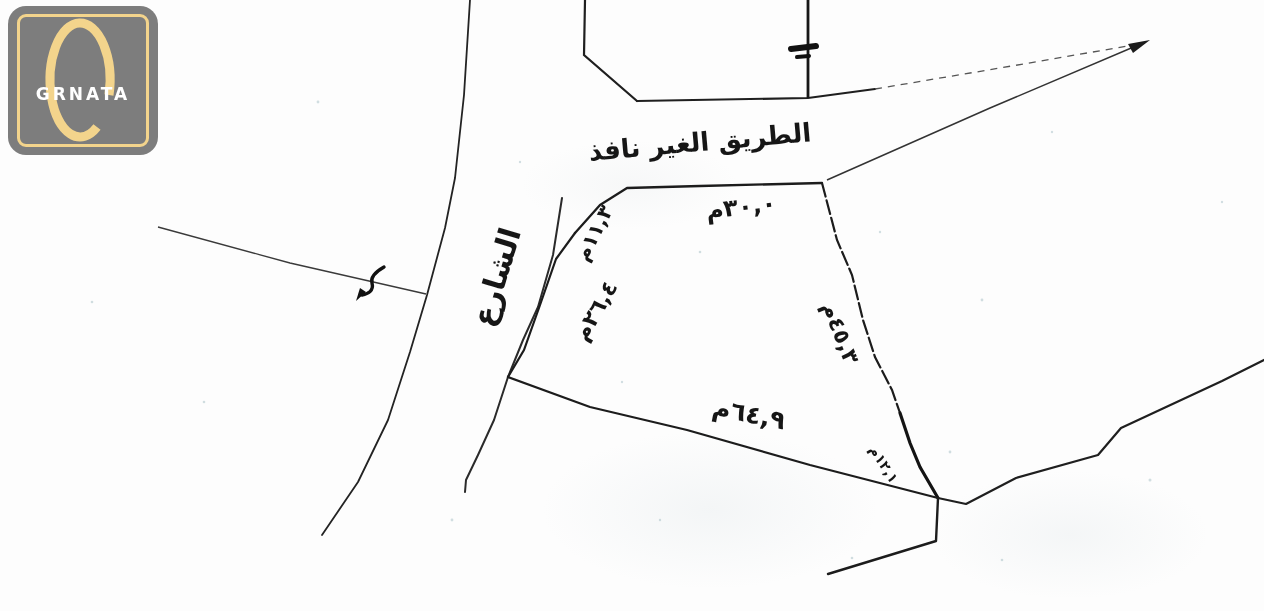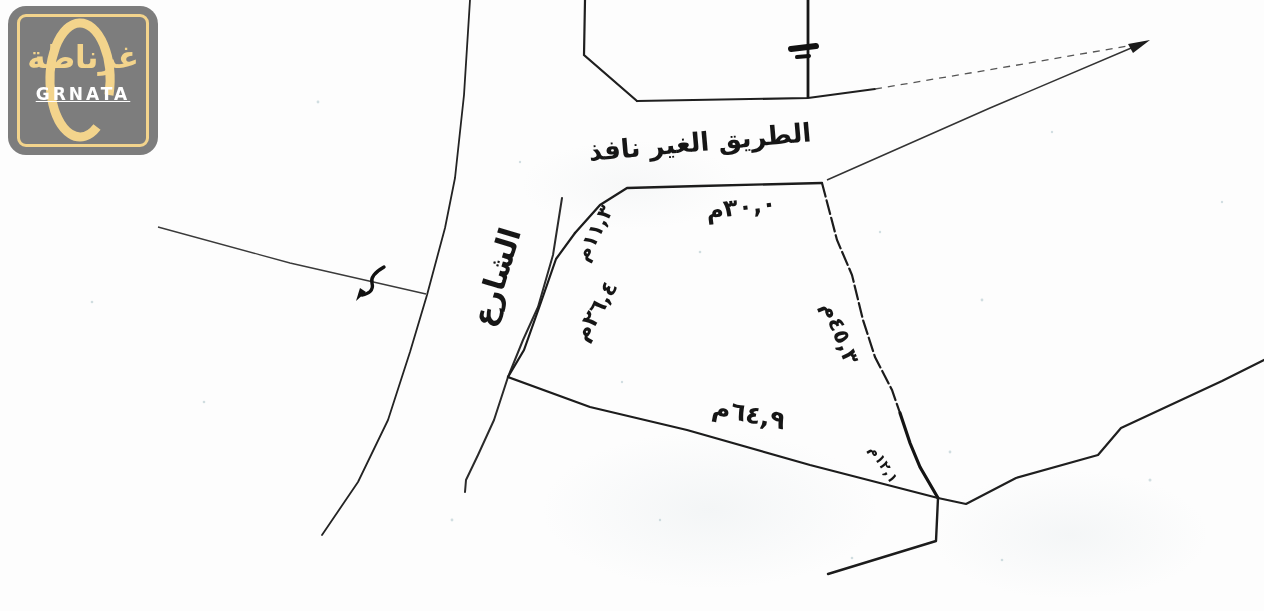--- a/index.html
+++ b/index.html
@@ -18,21 +18,21 @@
   }
   .logo-frame { position:absolute; left:9px; top:8px; right:9px; bottom:8px;
     border:3px solid #f3d48c; border-radius:9px; }
   .logo-svg { position:absolute; left:0; top:0; }
   .logo-ar {
     position:absolute; left:0; top:36px; width:100%; text-align:center;
     color:#f3d48c; font-size:31px; font-weight:bold; direction:rtl; line-height:1;
   }
   .logo-en {
     position:absolute; left:0; top:80px; width:100%; text-align:center;
-    color:#ffffff; font-size:17px; font-weight:bold; letter-spacing:3px; line-height:1;text-decoration:underline;
+    color:#ffffff; font-size:17px; font-weight:bold; letter-spacing:3px; line-height:1;
   }
 
   
   .ann {
     position:absolute; direction:rtl; white-space:nowrap;
     color:#161616; font-weight:bold; line-height:1;
     transform-origin:center center;
   }
   .a-lane    { left:700px; top:142px; font-size:26px; transform:translate(-50%,-50%) rotate(-5deg); }
   .a-m30     { left:741px; top:207px; font-size:24px; transform:translate(-50%,-50%) rotate(-7deg); }
@@ -107,21 +107,20 @@
       <circle cx="660" cy="520" r="1.2"></circle>
         <circle cx="880" cy="232" r="1.2"></circle>
     </g>
   </svg>
 
   <div class="logo">
     <div class="logo-frame"></div>
     <svg class="logo-svg" width="150" height="149" viewBox="0 0 150 149">
       <path d="M 101,89 A 30 57 0 1 0 89,121" fill="none" stroke="#f3d48c" stroke-width="9"></path>
     </svg>
-    <div class="logo-ar">غرناطة</div>
     <div class="logo-en">GRNATA</div>
   </div>
 
   <div class="ann a-lane">الطريق الغير نافذ</div>
   <div class="ann a-m30">٣٠,٠م</div>
   <div class="ann a-m11">١١,٣م</div>
   <div class="ann a-m26">٢٦,٤م</div>
   <div class="ann a-m64">٦٤,٩م</div>
   <div class="ann a-m45">٤٥,٣م</div>
   <div class="ann a-m12">١٢,١م</div>

